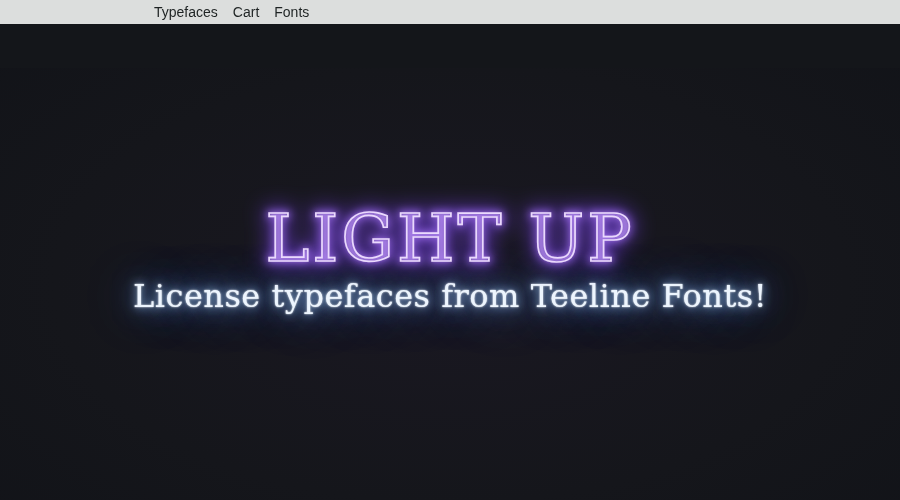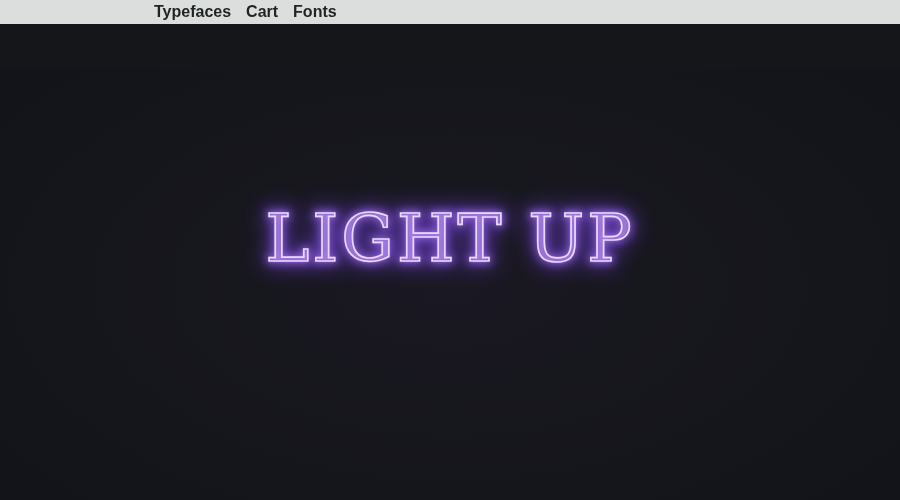--- a/index.html
+++ b/index.html
@@ -51,21 +51,21 @@
     z-index: 2;
   }
   .logo-glyph { position: absolute; left: 0; top: 0; z-index: 3; }
   .brand-name {
     font-size: 10px; font-weight: 700;
     letter-spacing: 0.4px;
     color: var(--nav-text);
   }
   nav.nav-links { display: flex; gap: 15px; padding-right: 8px; }
   nav.nav-links a {
-    font-size: 16px; font-weight: 700;
+    font-size: 14px; font-weight: 400;
     color: #1e2323; text-decoration: none; cursor: pointer; text-align: center;
   }
 
   
   main.hero {
     height: 471px;
     background:
       radial-gradient(ellipse 760px 420px at 50% 46%, #1a1822 0%, #15161b 52%, #101217 100%),
       var(--hero-bg);
     text-align: center;
@@ -143,15 +143,16 @@
 </header>
 
 <main class="hero">
   <h1 class="hero-title">
     <span class="title-line">
       <span class="layer glow-outer" aria-hidden="true">LIGHT UP</span>
       <span class="layer glow-inner" aria-hidden="true">LIGHT UP</span>
       <span class="core">LIGHT UP</span>
     </span>
   </h1>
+  <p class="hero-subtitle">License typefaces from Teeline Fonts!</p>
 </main>
 
 <div class="next-section-edge"></div>
 
 </body></html>

